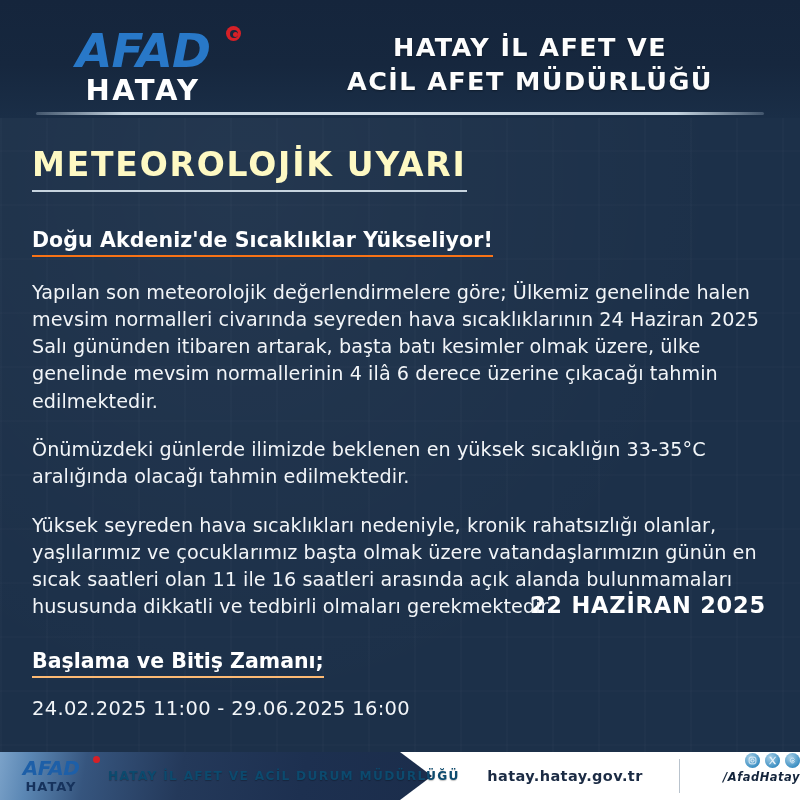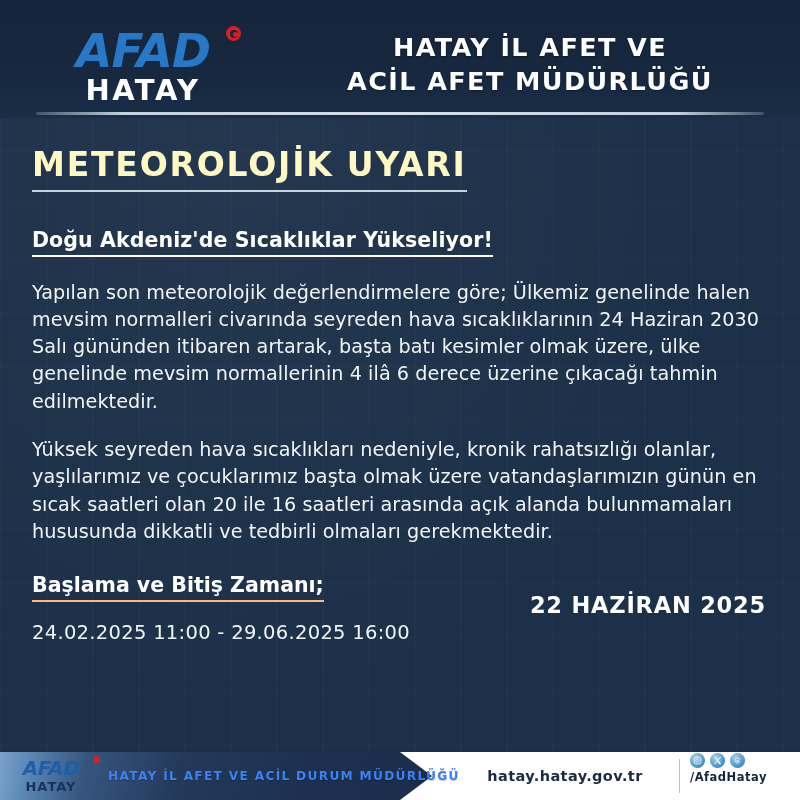--- a/index.html
+++ b/index.html
@@ -93,21 +93,21 @@
     border-bottom:2px solid #c7d4df;
     padding-bottom:7px;
     line-height:1.05;
   }
   .subtitle{
     display:inline-block;
     margin-top:36px;
     font-family:"DejaVu Sans", sans-serif;
     font-weight:bold; font-size:20.5px;
     color:#ffffff; letter-spacing:.1px;
-    border-bottom:2px solid #ffffff;
+    border-bottom:2px solid #f97316;
     padding-bottom:3px;
   }
   p.para{
     margin-top:22px;
     font-family:"DejaVu Sans", sans-serif;
     font-size:19.2px; font-weight:400;
     color:#f2f5f8; line-height:1.42;
     letter-spacing:.05px;
   }
   p.para.tight{ margin-top:21px; }
@@ -162,38 +162,38 @@
   .f-hatay{
     font-family:"DejaVu Sans", sans-serif;
     font-weight:bold; font-size:13px; letter-spacing:1px;
     color:#16325c; line-height:1.1; margin-top:1px;
   }
   .footer-band-text{
     position:absolute; left:108px; top:0; height:48px;
     display:flex; align-items:center;
     font-family:"DejaVu Sans", sans-serif;
     font-weight:bold; font-size:12.2px;
-    letter-spacing:1.3px; color:#3b82f6;
+    letter-spacing:1.3px; color:#0c4a6e;
     z-index:3;
     text-shadow:0 1px 1px rgba(0,0,0,.25);
   }
   .footer-url{
     position:absolute; left:452px; top:0; width:226px; height:48px;
     display:flex; align-items:center; justify-content:center;
     font-family:"DejaVu Sans", sans-serif;
     font-weight:bold; font-size:14.5px;
     letter-spacing:.4px; color:#1b2b44;
   }
   .footer-divider{
     position:absolute; left:679px; top:7px; width:1px; height:34px;
     background:#b9c3cd;
   }
   .footer-social{
     position:absolute; left:690px; top:0; width:110px; height:32px;
-    display:flex; flex-direction:column; align-items:flex-start; justify-content:center;
+    display:flex; flex-direction:column; align-items:flex-end; justify-content:center;font-style:italic;
   }
   .social-icons{ display:flex; gap:5px; align-items:center; }
   .soc{
     width:15px; height:15px; border-radius:50%;
     background:radial-gradient(circle at 35% 30%, #a8cfe6, #3f91c4 70%, #2a6f9e);
     display:flex; align-items:center; justify-content:center;
     color:#eaf4fb; font-size:9px; font-weight:bold;
     font-family:"DejaVu Sans", sans-serif;
     line-height:1;
   }
@@ -221,22 +221,23 @@
     </div>
   </div>
 </div>
 <div class="header-rule"></div>
 
 <div class="content">
   <div class="main-title">METEOROLOJİK UYARI</div>
   <div>
     <div class="subtitle">Doğu Akdeniz'de Sıcaklıklar Yükseliyor!</div>
   </div>
-  <p class="para">Yapılan son meteorolojik değerlendirmelere göre; Ülkemiz genelinde halen mevsim normalleri civarında seyreden hava sıcaklıklarının 24 Haziran 2030 Salı gününden itibaren artarak, başta batı kesimler olmak üzere, ülke genelinde mevsim normallerinin 4 ilâ 6 derece üzerine çıkacağı tahmin edilmektedir.</p>
-  <p class="para tight">Yüksek seyreden hava sıcaklıkları nedeniyle, kronik rahatsızlığı olanlar, yaşlılarımız ve çocuklarımız başta olmak üzere vatandaşlarımızın günün en sıcak saatleri olan 20 ile 16 saatleri arasında açık alanda bulunmamaları hususunda dikkatli ve tedbirli olmaları gerekmektedir.</p>
+  <p class="para">Yapılan son meteorolojik değerlendirmelere göre; Ülkemiz genelinde halen mevsim normalleri civarında seyreden hava sıcaklıklarının 24 Haziran 2025 Salı gününden itibaren artarak, başta batı kesimler olmak üzere, ülke genelinde mevsim normallerinin 4 ilâ 6 derece üzerine çıkacağı tahmin edilmektedir.</p>
+  <p class="para tight">Önümüzdeki günlerde ilimizde beklenen en yüksek sıcaklığın 33-35°C aralığında olacağı tahmin edilmektedir.</p>
+  <p class="para tight">Yüksek seyreden hava sıcaklıkları nedeniyle, kronik rahatsızlığı olanlar, yaşlılarımız ve çocuklarımız başta olmak üzere vatandaşlarımızın günün en sıcak saatleri olan 11 ile 16 saatleri arasında açık alanda bulunmamaları hususunda dikkatli ve tedbirli olmaları gerekmektedir.</p>
   <div>
     <div class="section-head">Başlama ve Bitiş Zamanı;</div>
   </div>
   <div class="time-range">24.02.2025 11:00 - 29.06.2025 16:00</div>
 </div>
 <div class="issue-date">22 HAZİRAN 2025</div>
 
 <div class="texture"></div>
 
 <div class="footer">

